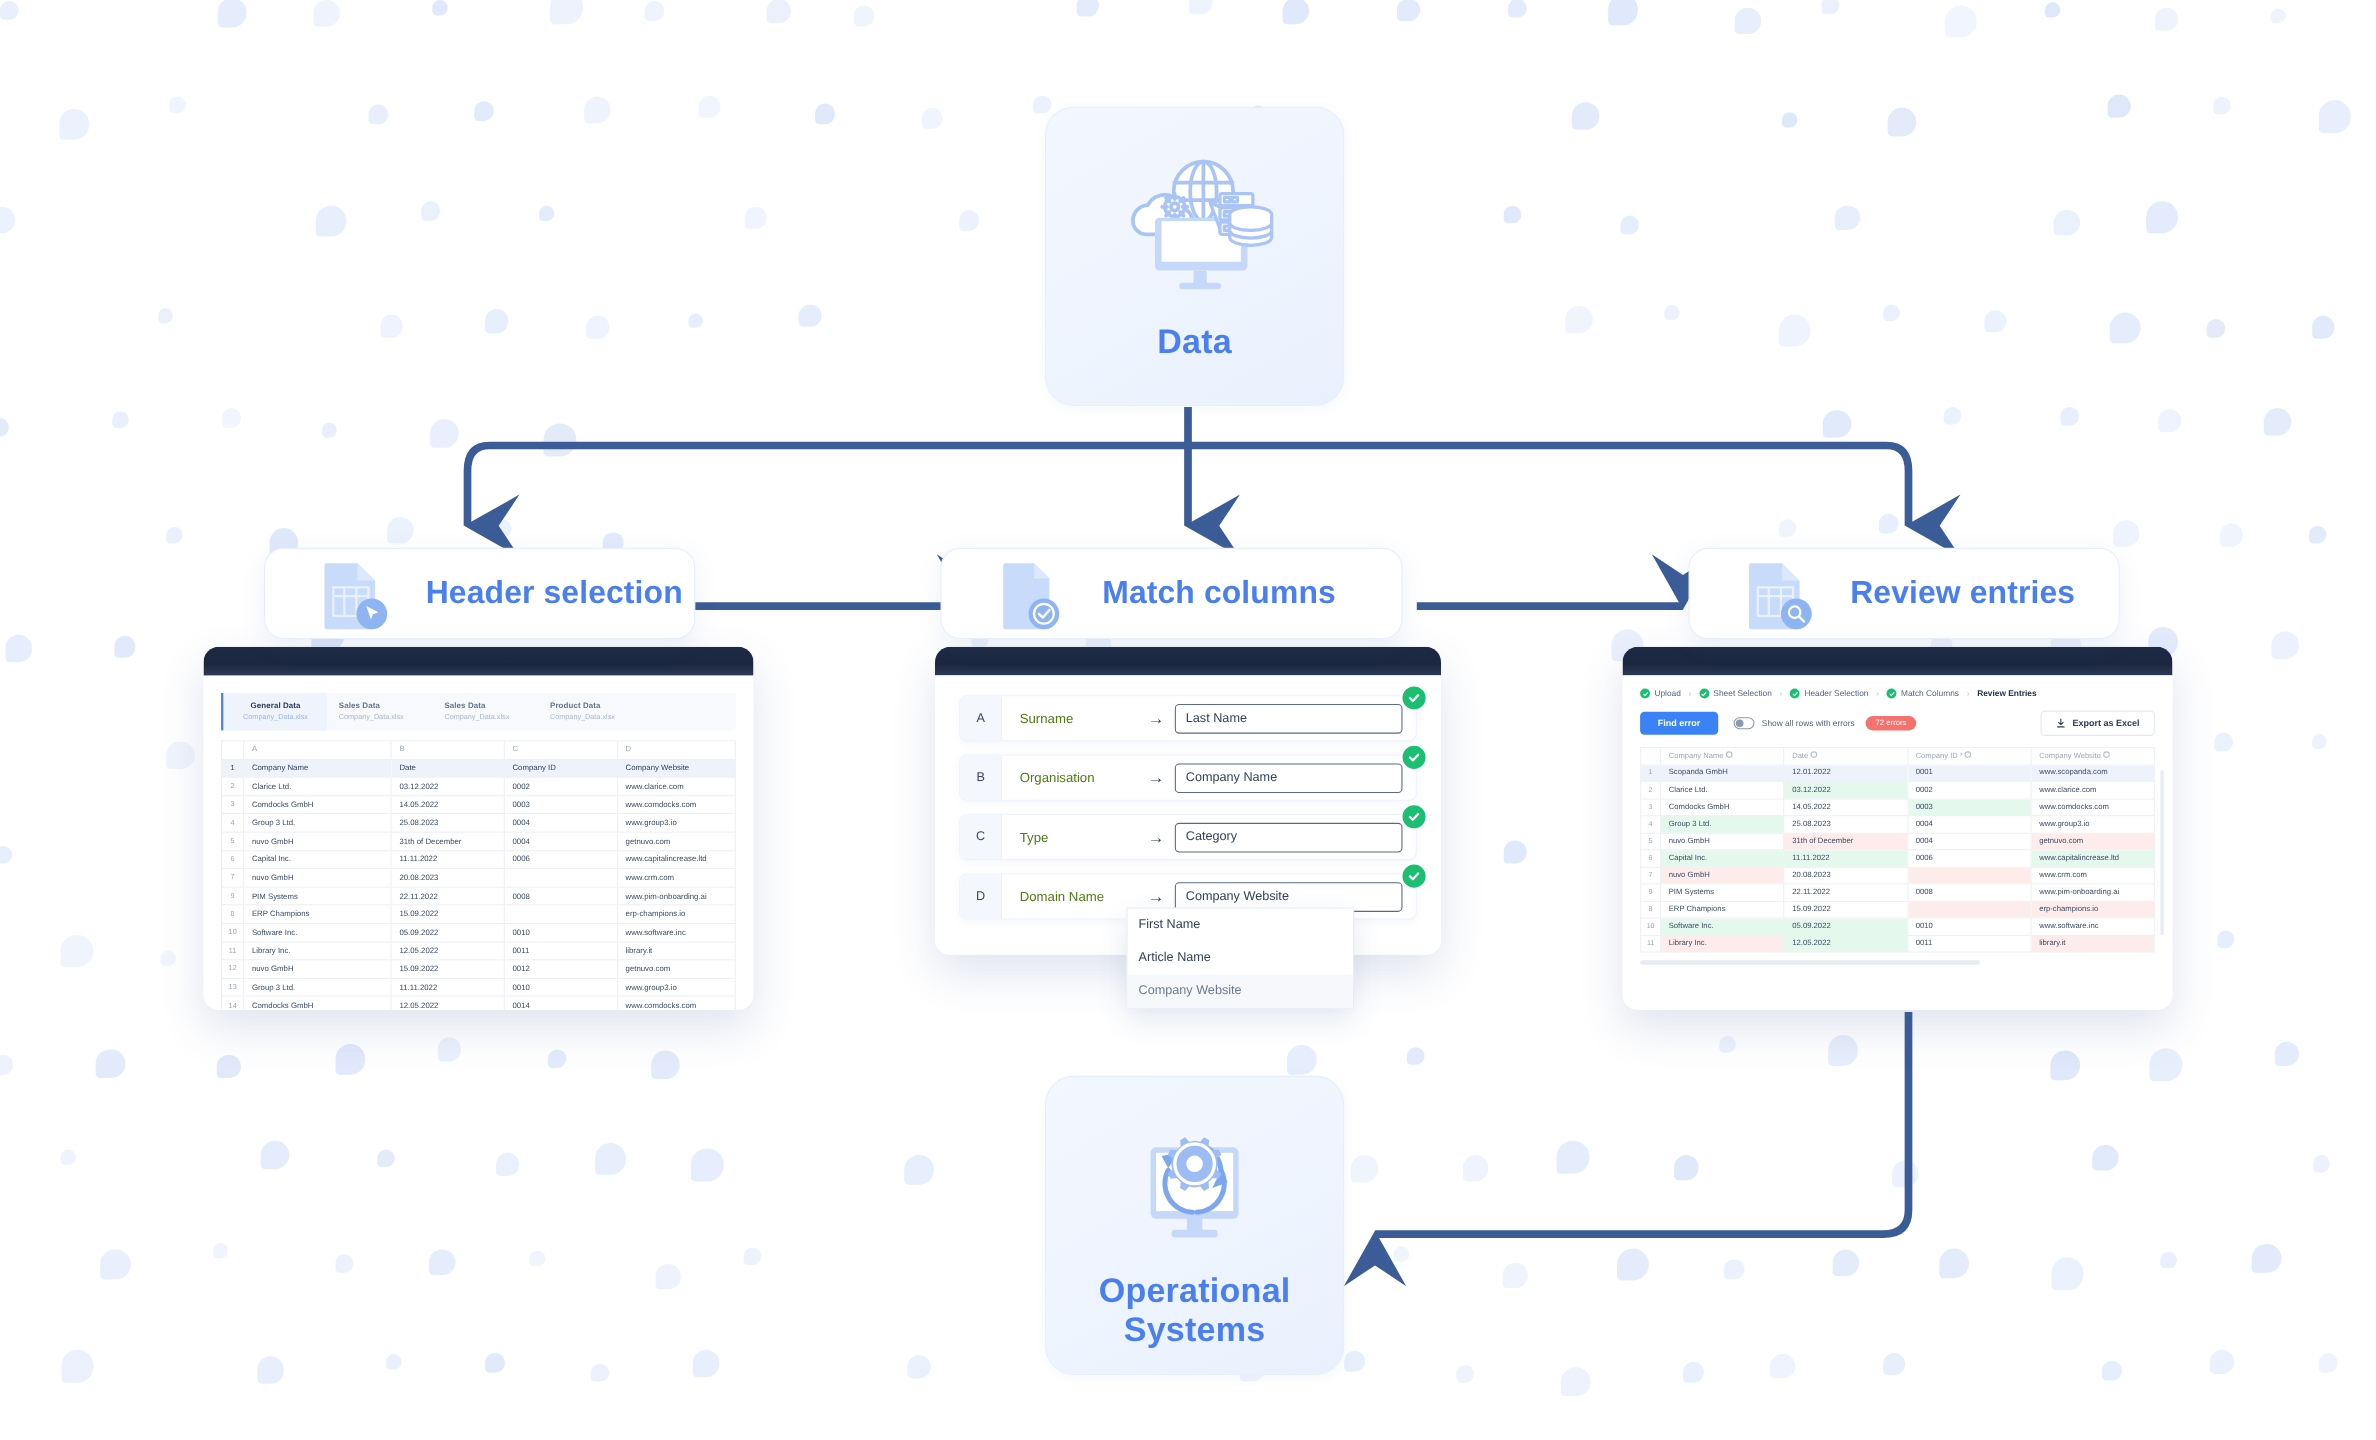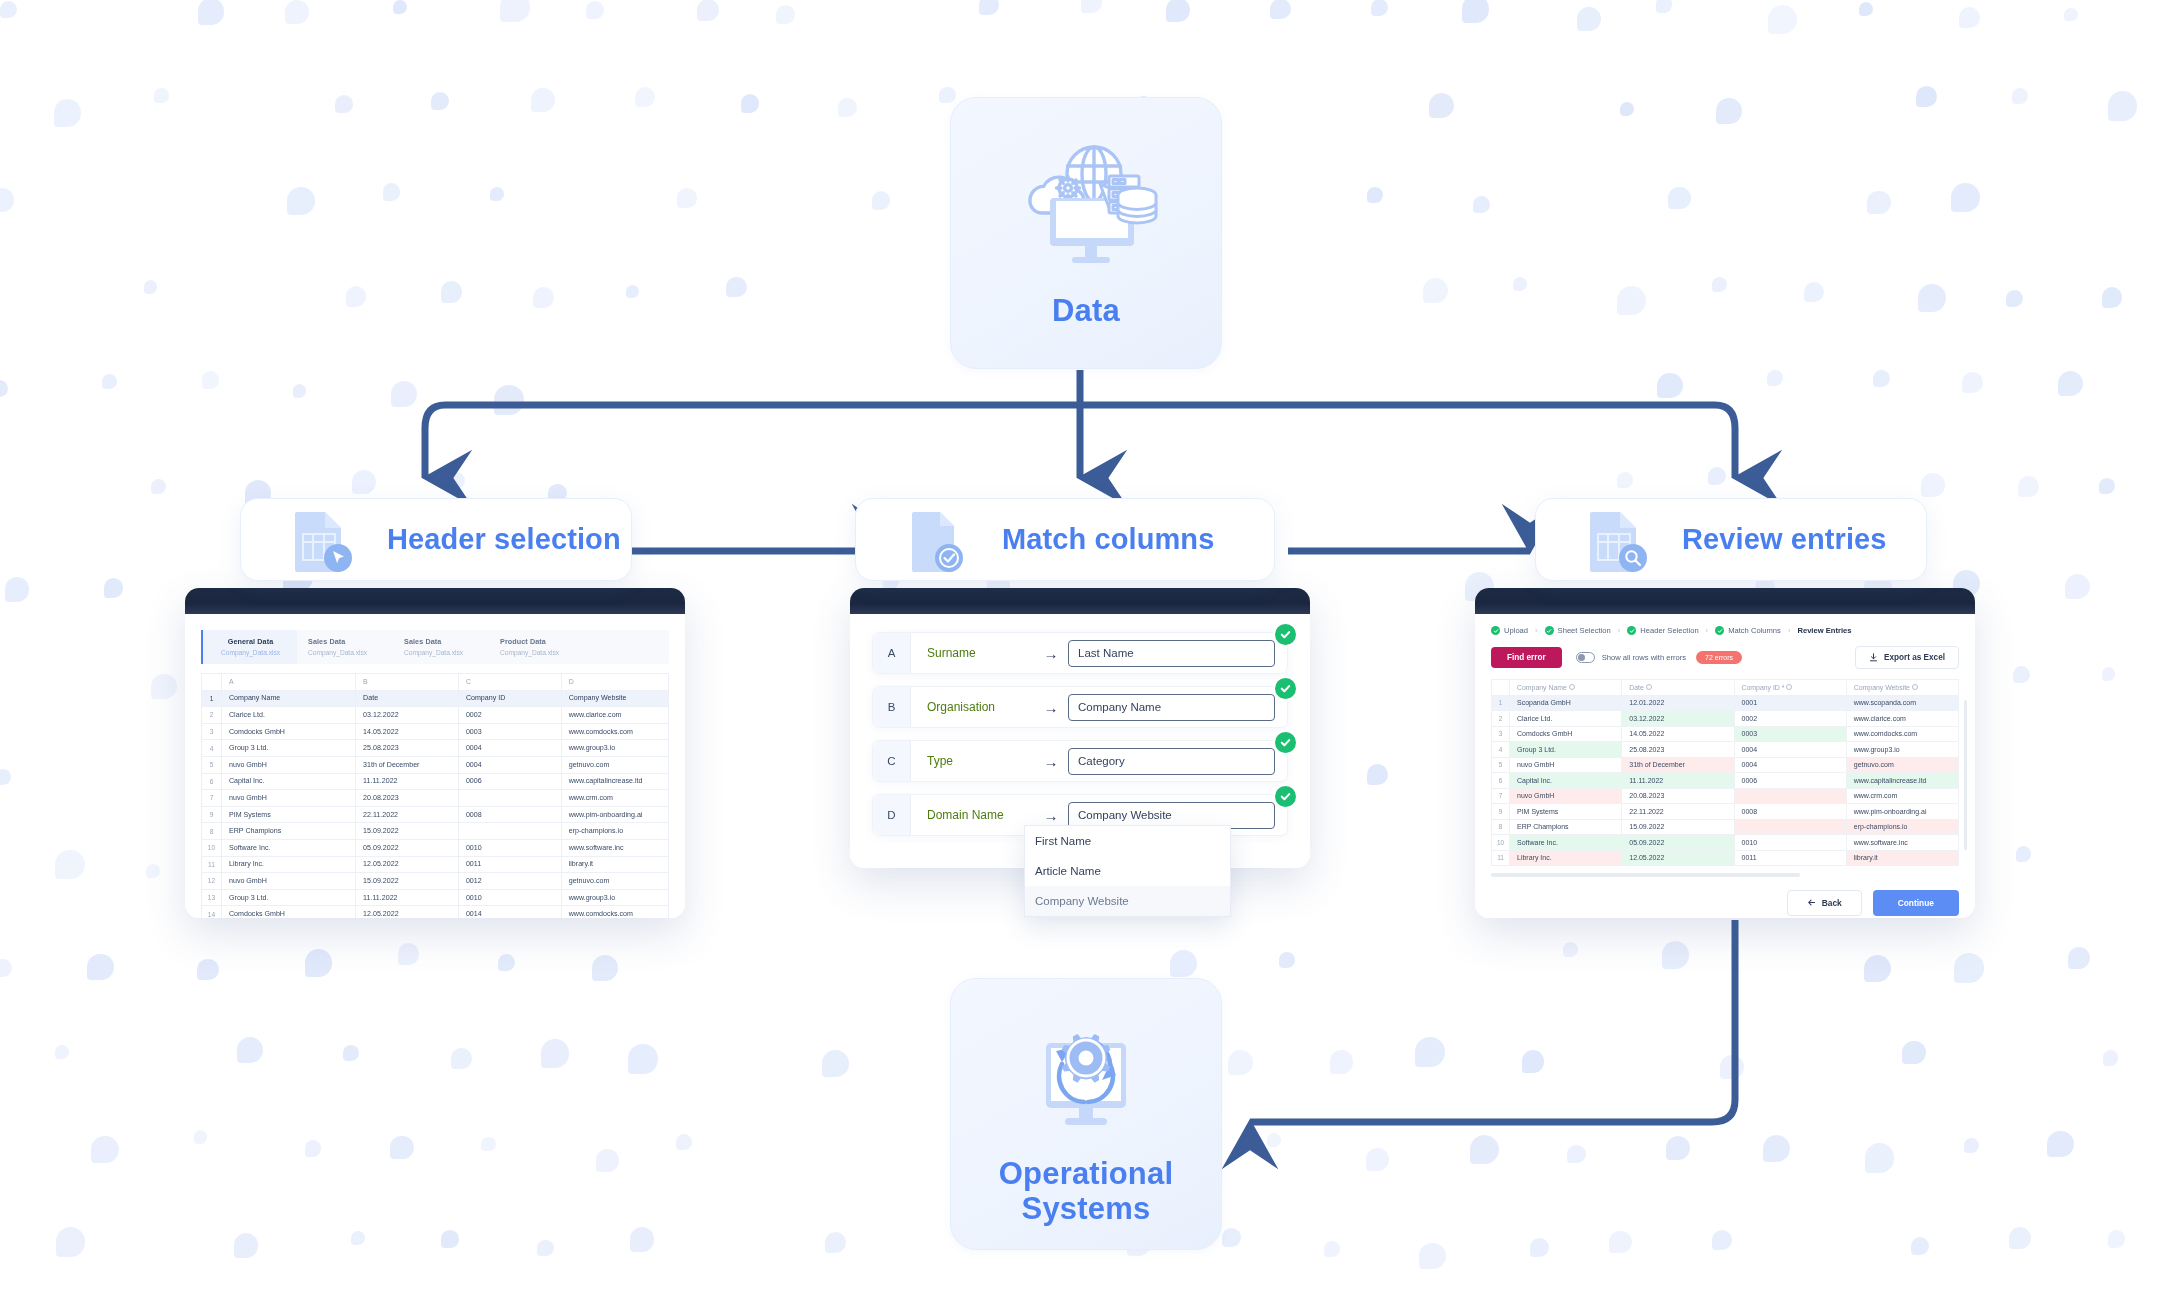--- a/index.html
+++ b/index.html
@@ -125,21 +125,21 @@
   
   .rv-wrap { padding: 12px 16px 0 16px; }
   .breadcrumb { display: flex; align-items: center; gap: 5px; font-size: 7.6px; color: #55657f; }
   .bc-step { display: flex; align-items: center; gap: 4px; }
   .bc-dot { width: 9px; height: 9px; border-radius: 50%; background: #1bbf72; display:flex; align-items:center; justify-content:center;}
   .bc-sep { color: #b9c3d4; font-size: 7.6px; margin: 0 2px; }
   .bc-current { font-weight: bold; color: #22304a; }
 
   .rv-toolbar { display: flex; align-items: center; margin-top: 11px; }
   .btn-find {
-    background: #be185d; color: #fff; font-size: 8.2px; font-weight: bold;
+    background: #3b82f6; color: #fff; font-size: 8.2px; font-weight: bold;
     padding: 6px 16px; border-radius: 4px;
   }
   .toggle { width: 19px; height: 11px; border-radius: 7px; background: #fff; border: 1.4px solid #8b98ad;
     margin-left: 14px; position: relative; }
   .toggle .knob { position: absolute; left: 1px; top: 1px; width: 7px; height: 7px; border-radius: 50%; background: #8b98ad; }
   .tg-label { font-size: 7.6px; color: #55657f; margin-left: 7px; }
   .err-badge { background: #f4736f; color: #fff; font-size: 7px; padding: 3px 9px; border-radius: 9px; margin-left: 10px; }
   .btn-export { margin-left: auto; display: flex; align-items: center; gap: 6px;
     border: 1px solid #e2e8f2; border-radius: 4px; padding: 6px 13px; font-size: 8.2px;
     color: #2b3a55; font-weight: bold; }
@@ -833,27 +833,18 @@
                 <td class="rn">11</td>
                 <td class="bad">Library Inc.</td>
                 <td class="ok">12.05.2022</td>
                 <td>0011</td>
                 <td class="bad">library.it</td>
               </tr>
             </tbody>
         </table>
         <div class="rv-hscroll"></div>
 
-        <div class="rv-actions">
-          <div class="btn-back">
-            <svg width="9" height="9" viewBox="0 0 12 12">
-              <path d="M10 6 H2.4 M5.4 2.8 L2.2 6 L5.4 9.2" fill="none" stroke="#2b3a55" stroke-width="1.4" stroke-linecap="round" stroke-linejoin="round"></path>
-            </svg>
-            <span>Back</span>
-          </div>
-          <div class="btn-continue">Continue</div>
-        </div>
       </div>
       <div class="vscroll"></div>
     </div>
   </div>
 
 </div>
 
 </body></html>

